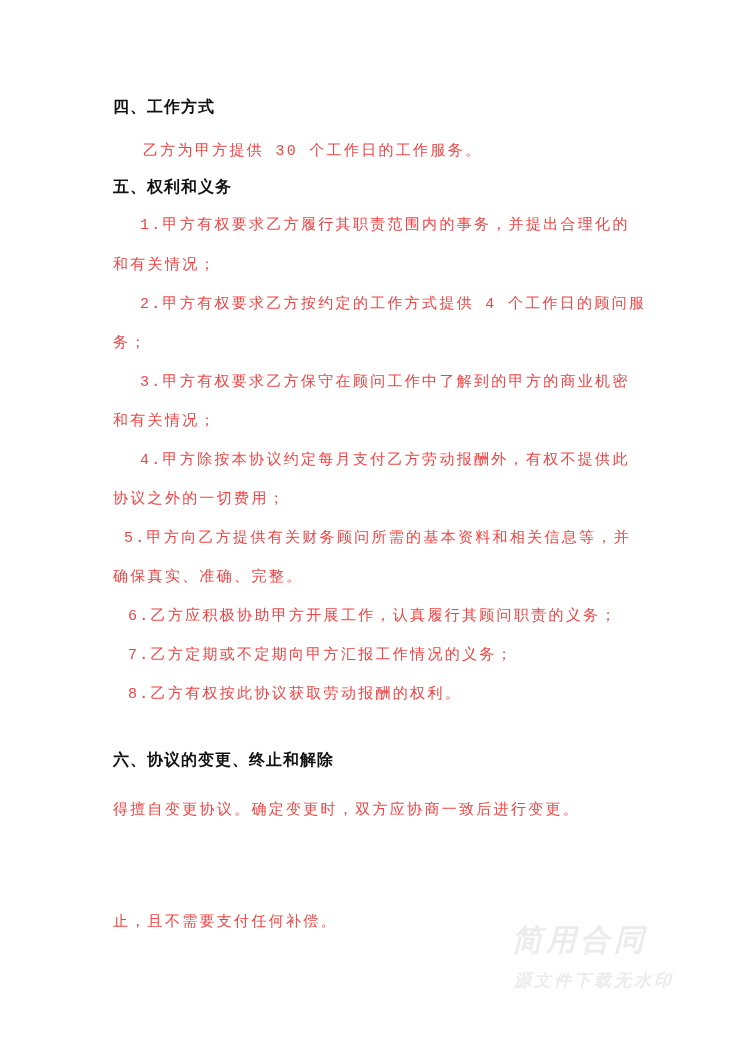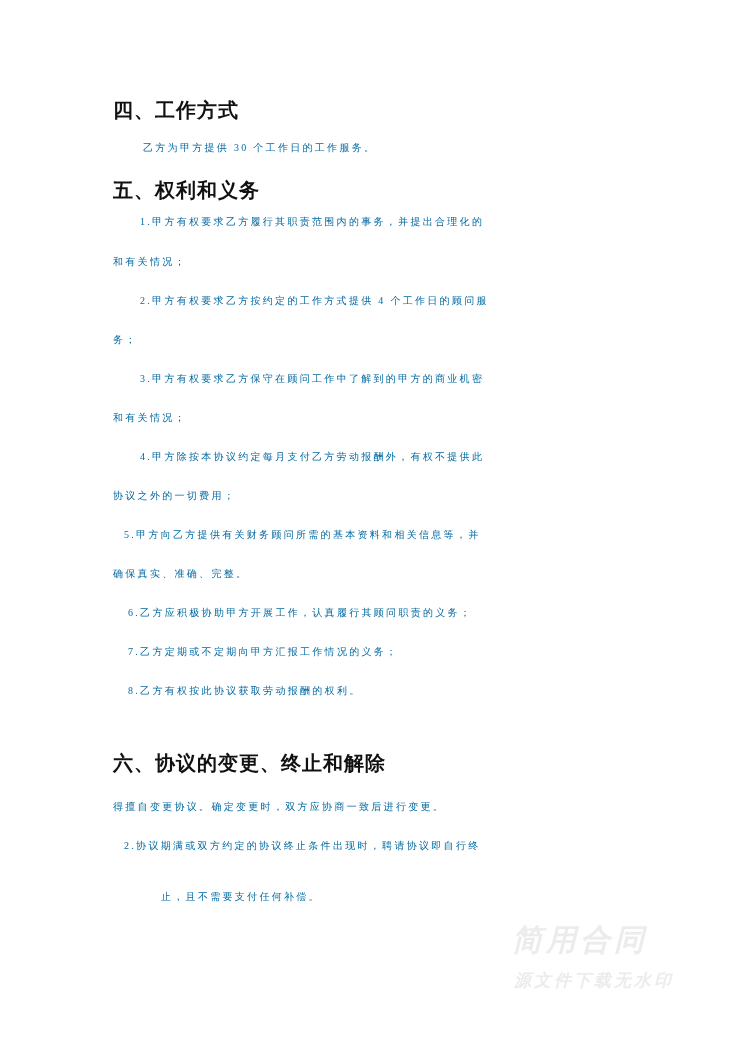--- a/index.html
+++ b/index.html
@@ -3,24 +3,24 @@
 <meta charset="utf-8">
 <style>
   html, body { margin: 0; padding: 0; }
   body {
     width: 742px; height: 1049px; background: #ffffff; position: relative; overflow: hidden;
     font-family: "DejaVu Sans", "Liberation Sans", sans-serif; color: #222;
   }
   .page { position: absolute; left: 0; top: 0; width: 742px; height: 1049px; }
   .line {
     position: absolute; left: 113px; white-space: nowrap;
-    font-family: Liberation Serif, serif;
-    font-size: 10px; letter-spacing: 2.3px; color: #0369a1;
+    font-family: Liberation Mono, monospace;
+    font-size: 15px; letter-spacing: 2.3px; color: #ef4444;
   }
-  .heading { font-weight: bold; color: #111; letter-spacing: 1px; font-family: "DejaVu Sans", sans-serif; font-size: 20px; }
+  .heading { font-weight: bold; color: #111; letter-spacing: 1px; font-family: "DejaVu Sans", sans-serif; font-size: 16px; }
   .wm1 {
     position: absolute; left: 512px; top: 920px; font-size: 30px; font-weight: bold; font-style: italic;
     color: #ececec; letter-spacing: 4px; font-family: "DejaVu Sans", sans-serif;
   }
   .wm2 {
     position: absolute; left: 514px; top: 969px; font-size: 17px; font-weight: bold; font-style: italic;
     color: #ececec; letter-spacing: 3px; font-family: "DejaVu Sans", sans-serif;
   }
 </style>
 </head>
@@ -40,18 +40,17 @@
   <div class="line" style="top:450px; left:140px;">4.甲方除按本协议约定每月支付乙方劳动报酬外，有权不提供此</div>
   <div class="line" style="top:489px;">协议之外的一切费用；</div>
   <div class="line" style="top:528px; left:124px;">5.甲方向乙方提供有关财务顾问所需的基本资料和相关信息等，并</div>
   <div class="line" style="top:567px;">确保真实、准确、完整。</div>
   <div class="line" style="top:606px; left:128px;">6.乙方应积极协助甲方开展工作，认真履行其顾问职责的义务；</div>
   <div class="line" style="top:645px; left:128px;">7.乙方定期或不定期向甲方汇报工作情况的义务；</div>
   <div class="line" style="top:684px; left:128px;">8.乙方有权按此协议获取劳动报酬的权利。</div>
 
   <div class="line heading" style="top:722px;margin-top:28px;">六、协议的变更、终止和解除</div>
   <div class="line" style="top:800px;">得擅自变更协议。确定变更时，双方应协商一致后进行变更。</div>
-  <div class="line" style="top:839px; left:124px;">2.协议期满或双方约定的协议终止条件出现时，聘请协议即自行终</div>
-  <div class="line" style="top:890px;margin-left:48px;">止，且不需要支付任何补偿。</div>
+  <div class="line" style="top:912px;">止，且不需要支付任何补偿。</div>
 
   <div class="wm1">简用合同</div>
   <div class="wm2">源文件下载无水印</div>
 </div>
 
 </body></html>

